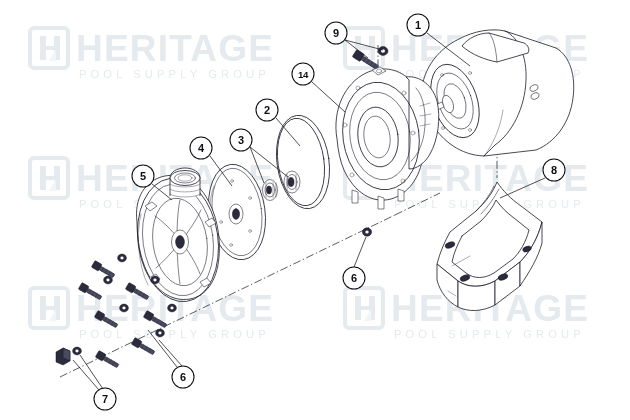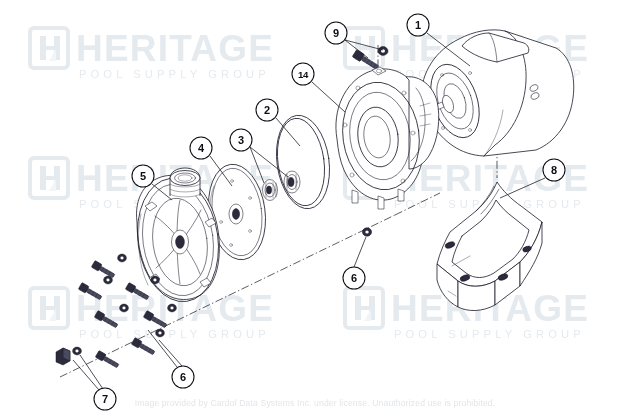--- a/index.html
+++ b/index.html
@@ -457,15 +457,14 @@
       </g>
 
       <g>
         <circle class="callout-circle" cx="105" cy="399" r="11"></circle>
         <text class="callout-num" x="105" y="399">7</text>
       </g>
 
     </g>
   </svg>
 
-  <div id="footer-layer">Image provided by Cardol Data Systems Inc. under license. Unauthorized use is prohibited.</div>
 
 </div>
 
 </body></html>

